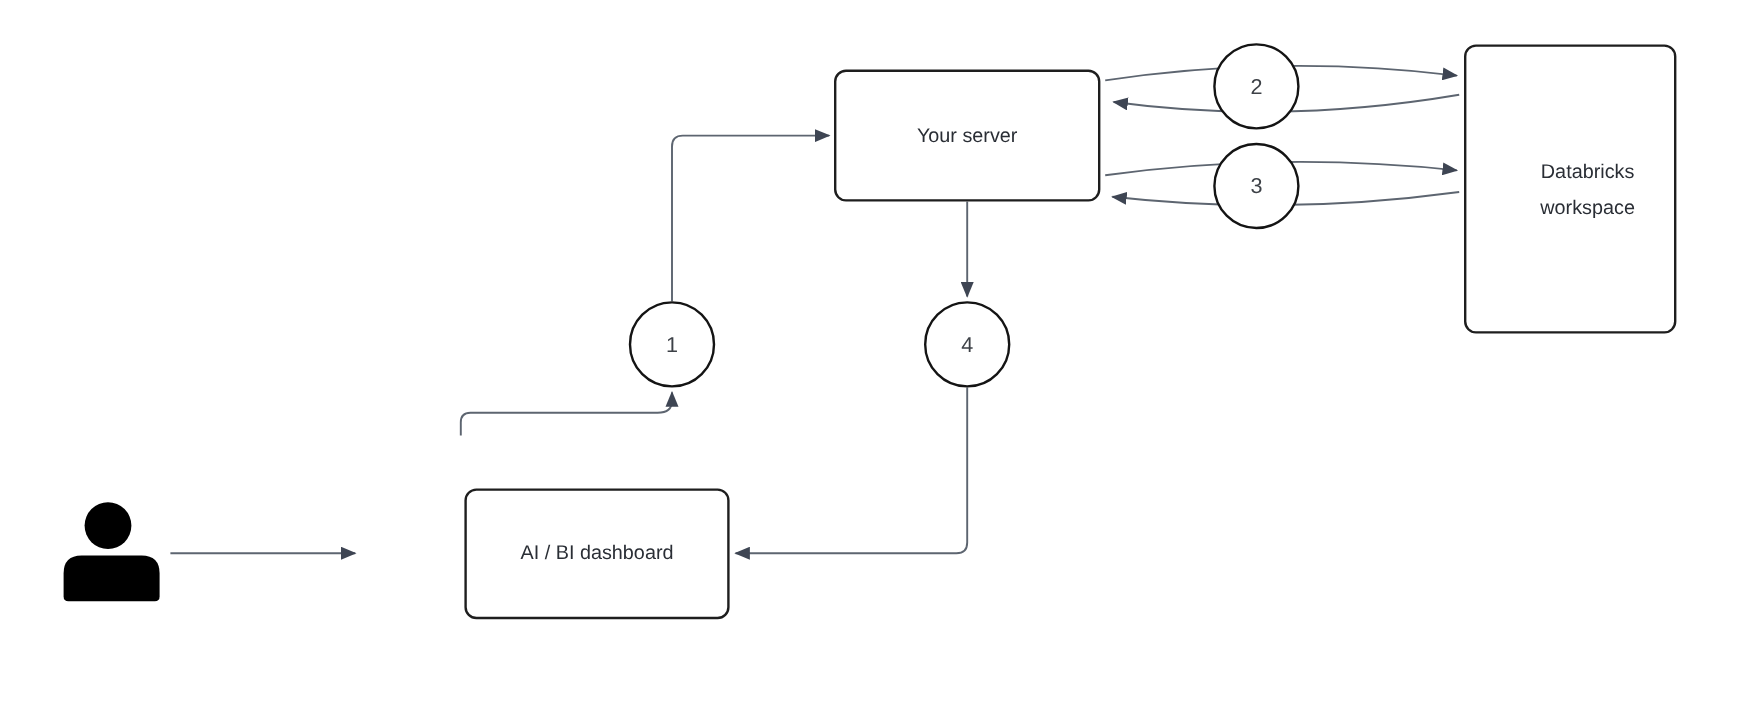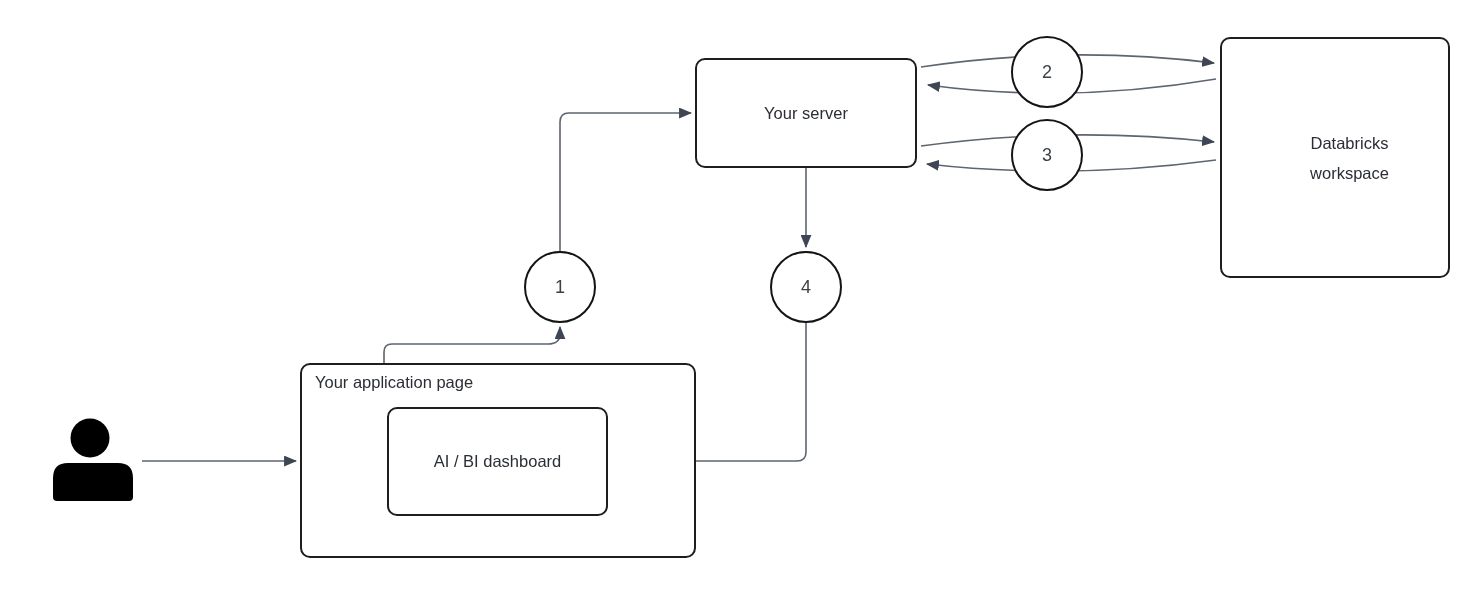--- a/index.html
+++ b/index.html
@@ -43,21 +43,21 @@
     width: 221px; height: 109px;
     display: flex; align-items: center; justify-content: center;
   }
   .node-server {
     left: 695px; top: 58px;
     width: 222px; height: 110px;
     display: flex; align-items: center; justify-content: center;
   }
   .node-databricks {
     left: 1220px; top: 37px;
-    width: 230px; height: 241px;
+    width: 177px; height: 241px;
     display: flex; align-items: center; justify-content: center;
     text-align: center;
     line-height: 30px;
     padding-left: 29px;
   }
   .node-databricks .wrap-label {
     display: inline-block;
     max-width: 120px;
   }
   .step-circle {
@@ -103,23 +103,20 @@
       <path d="M921 146 Q1068 126 1214 142" marker-end="url(#arrow)"></path>
       <path d="M1216 160 Q1068 180 927 164" marker-end="url(#arrow)"></path>
     </g>
   </svg>
 
   <svg class="user-icon-svg" viewBox="0 0 90 92" xmlns="http://www.w3.org/2000/svg">
     <circle cx="42" cy="25" r="19.5" fill="#000000"></circle>
     <path d="M9 88 Q5 88 5 84 L5 65 Q5 50 20 50 L70 50 Q85 50 85 65 L85 84 Q85 88 81 88 Z" fill="#000000"></path>
   </svg>
 
-  <div class="node node-app-page">
-    <span class="app-page-label">Your application page</span>
-  </div>
 
   <div class="node node-server">
     <span>Your server</span>
   </div>
 
   <div class="node node-dashboard">
     <span>AI / BI dashboard</span>
   </div>
 
   <div class="node node-databricks">

